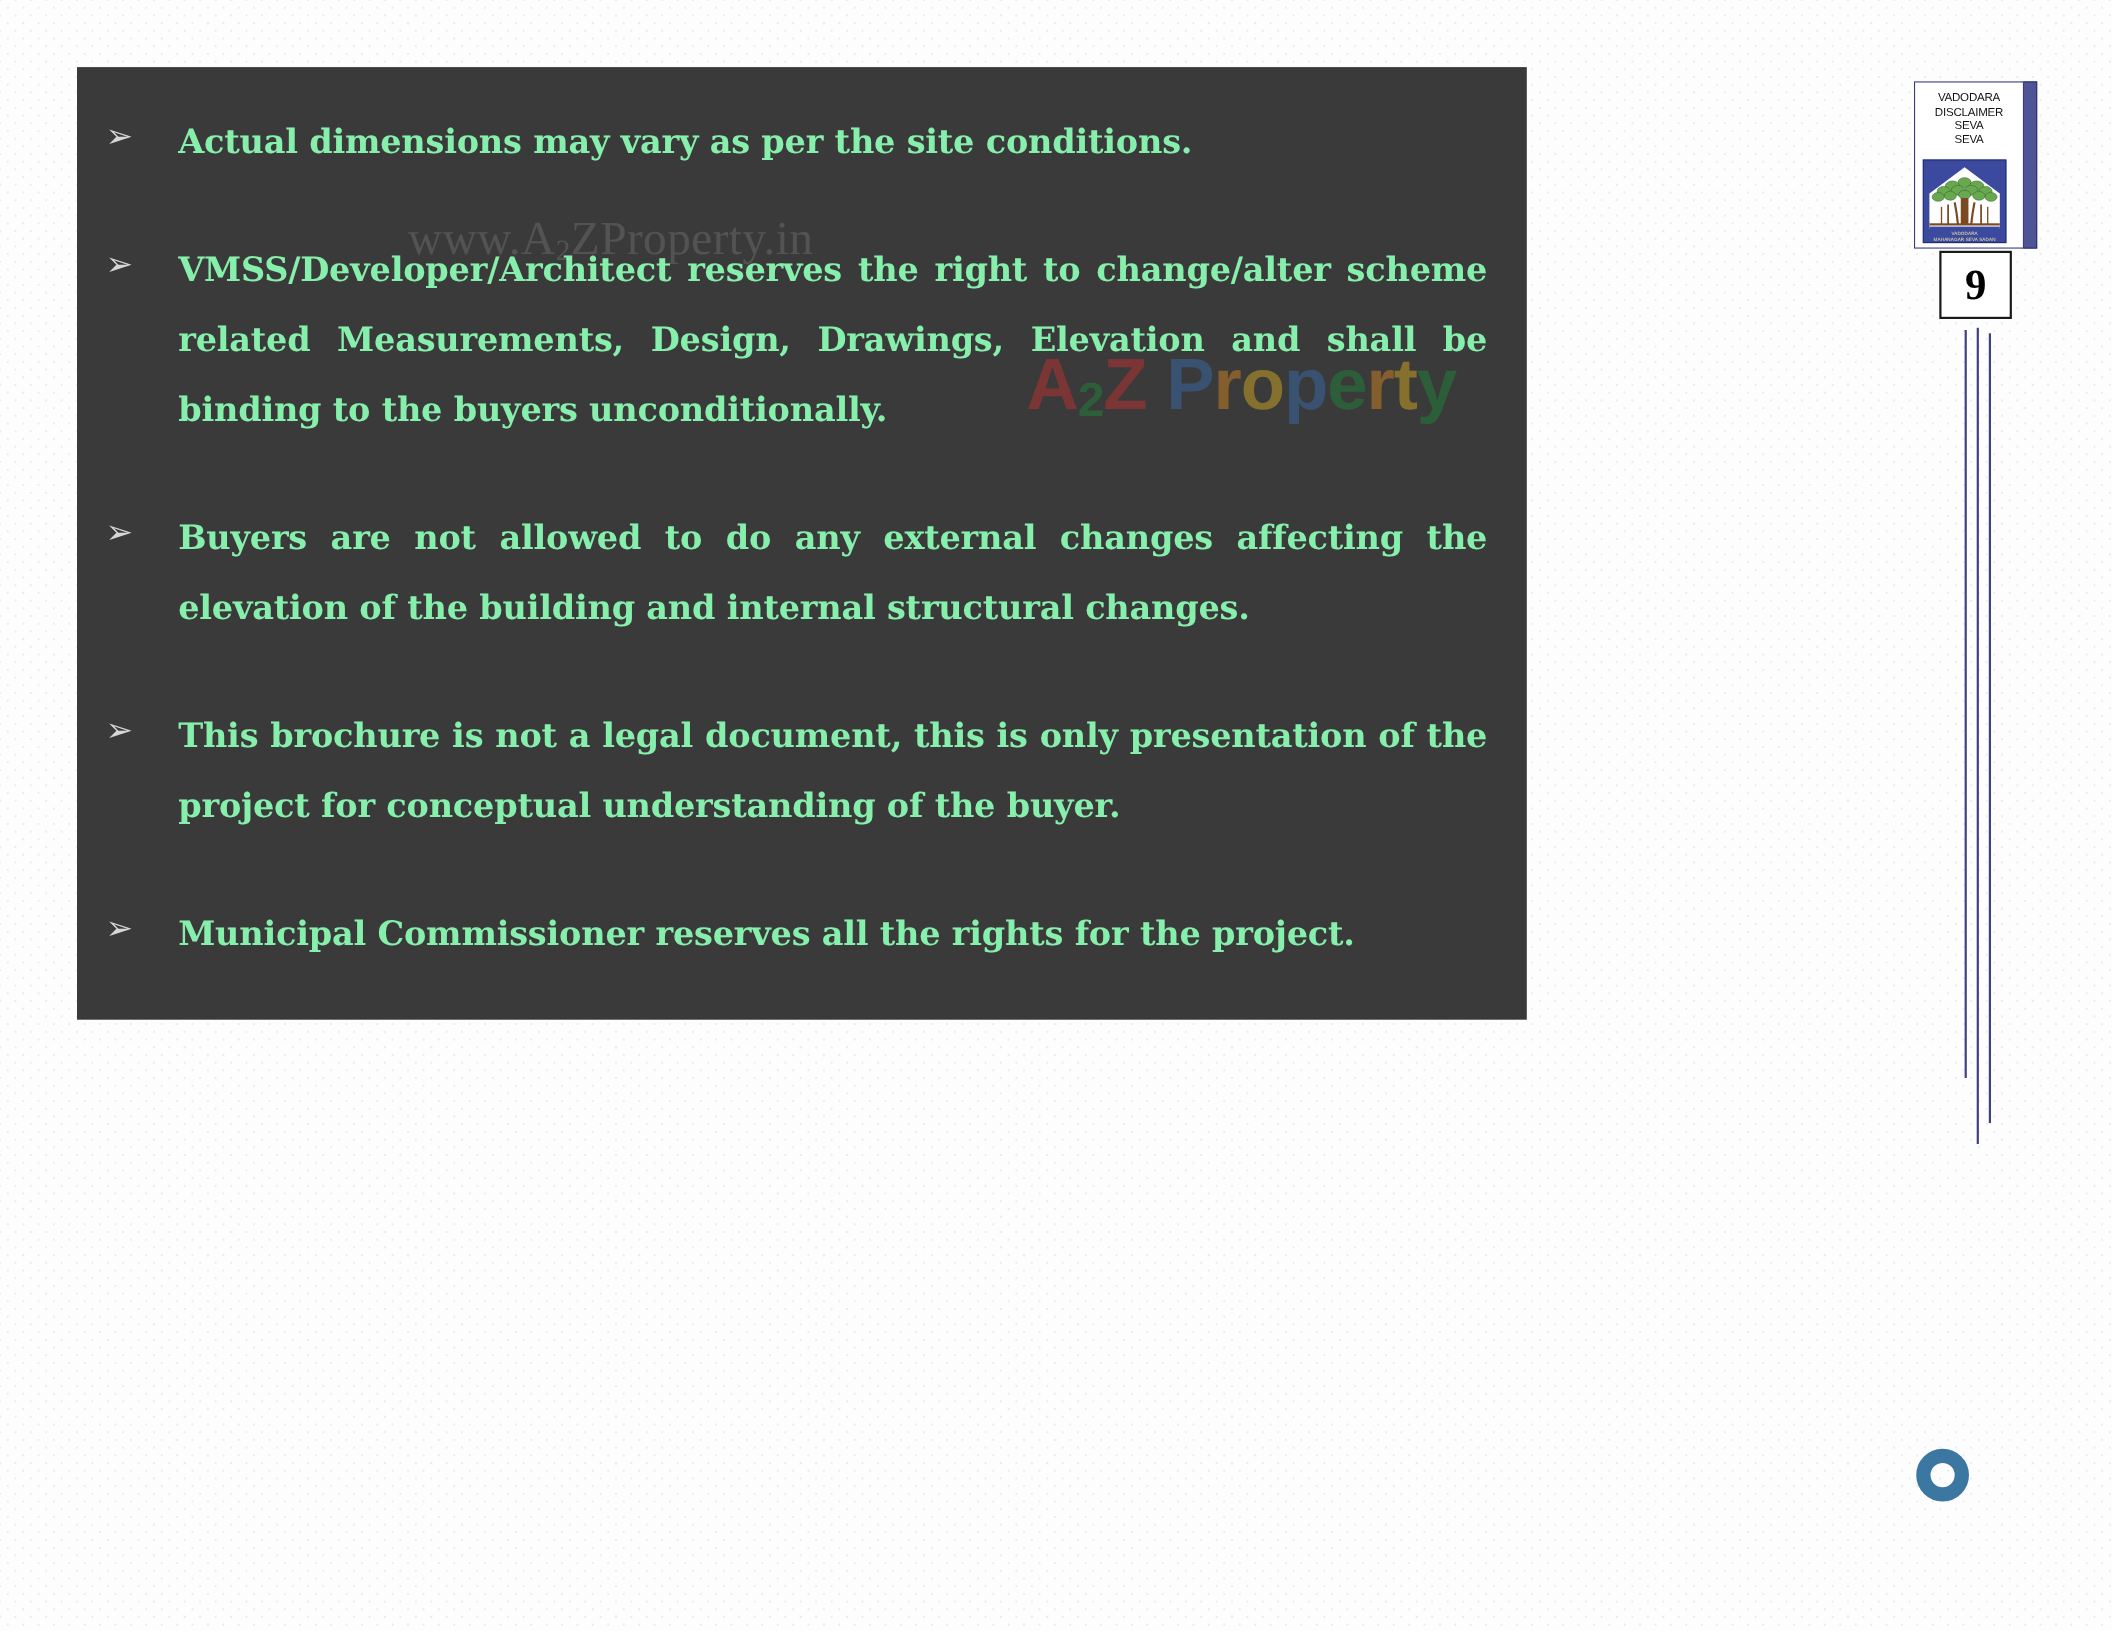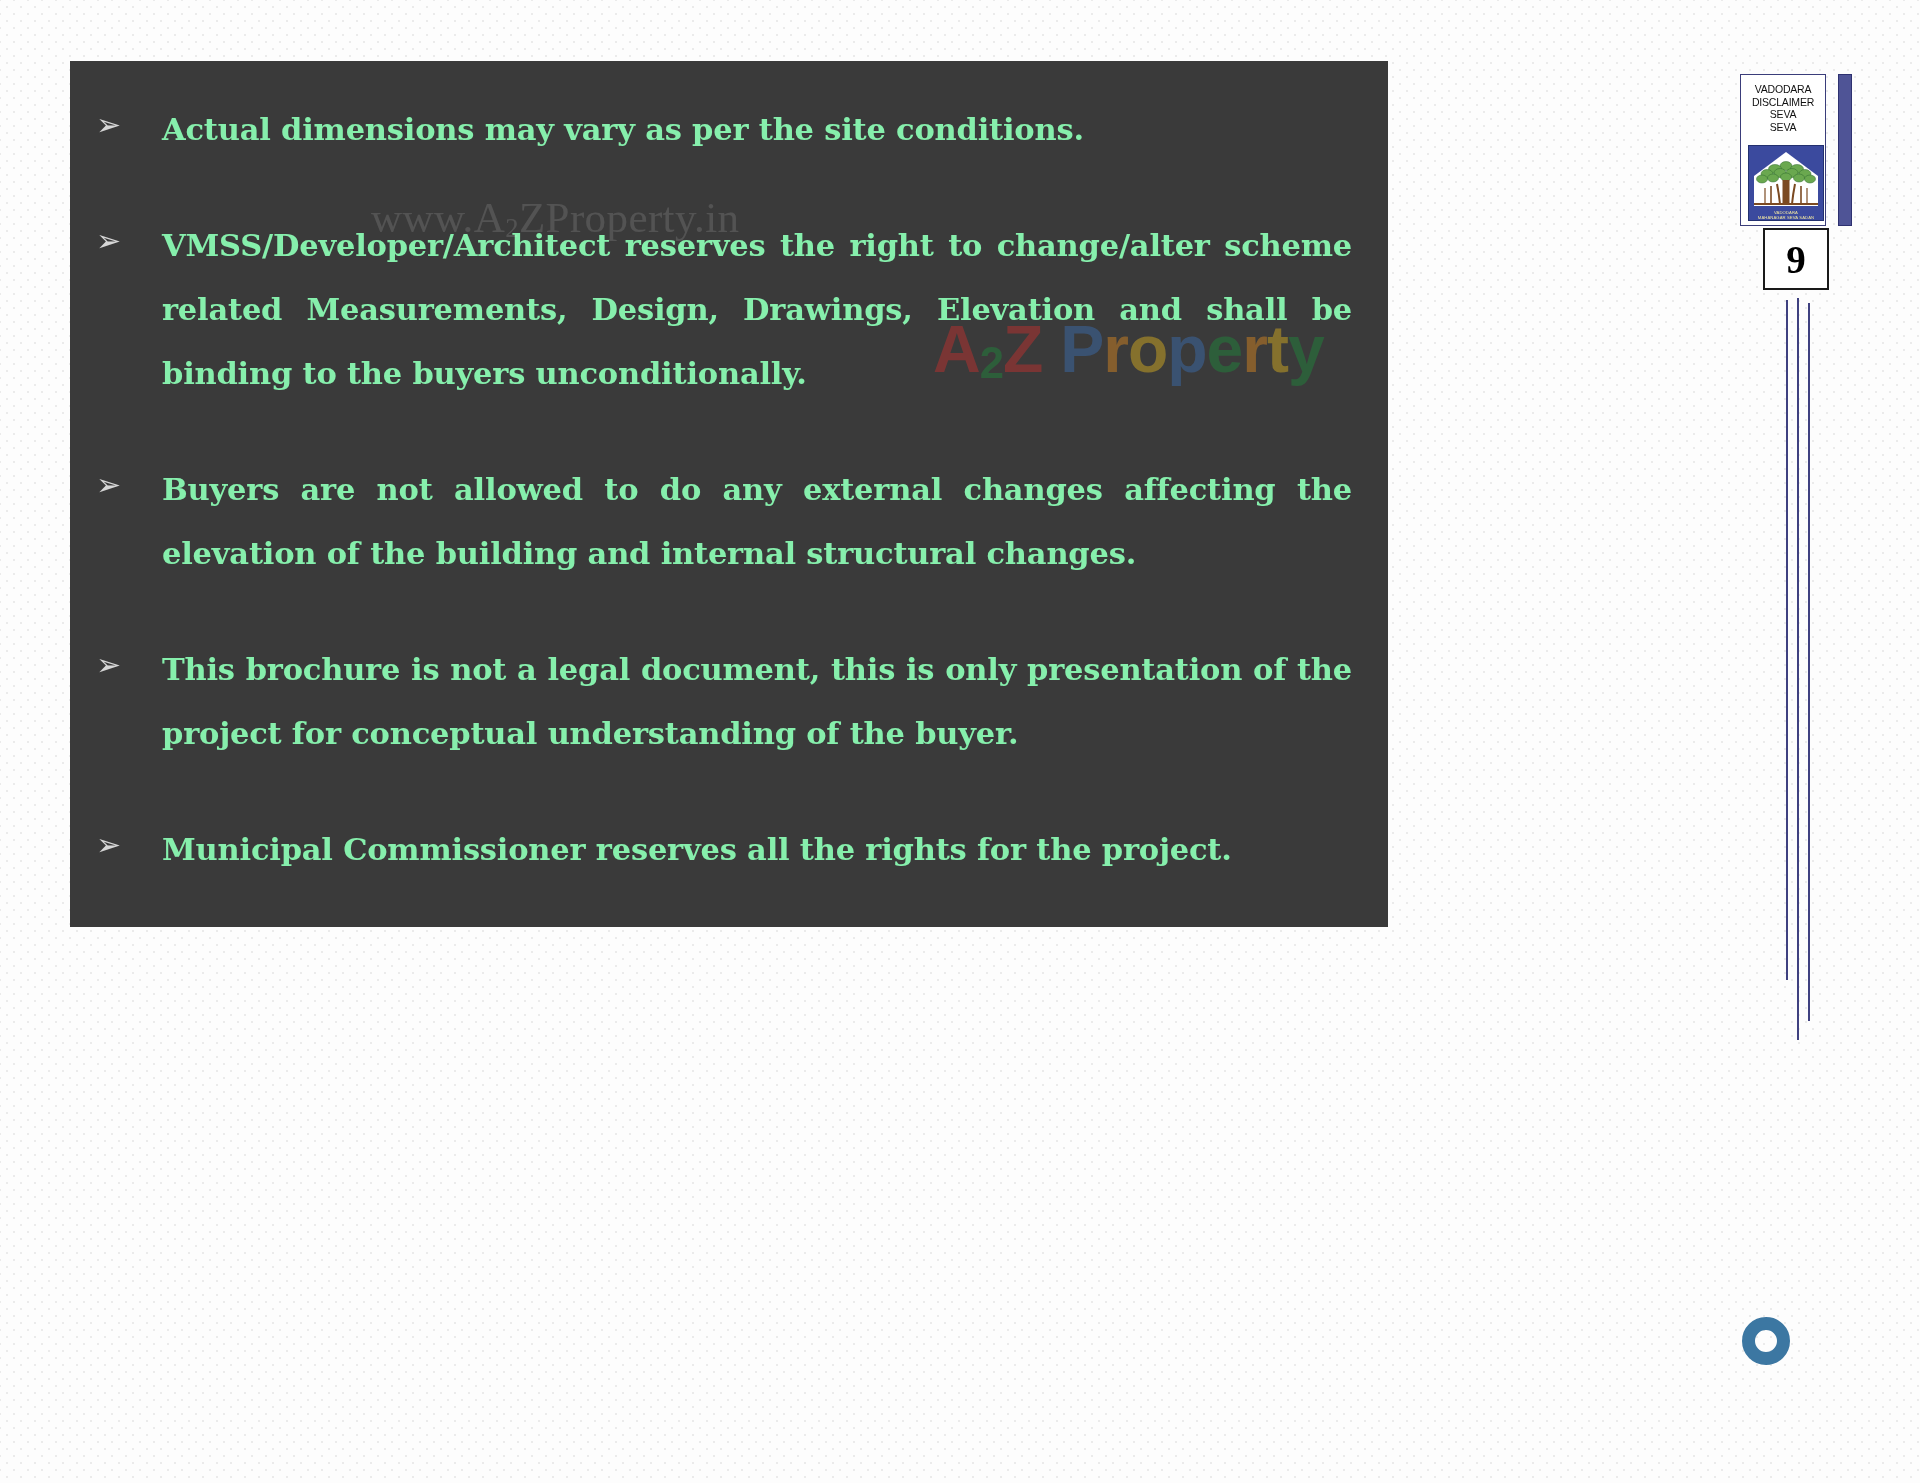--- a/index.html
+++ b/index.html
@@ -123,21 +123,21 @@
     position: absolute;
     right: 0; top: 0;
     width: 14px; height: 100%;
     background: #4f5496;
     border: 1px solid #2e3170;
     box-sizing: border-box;
   }
   #emblem .card {
     position: absolute;
     left: 0; top: 0;
-    width: 86px; height: 100%;
+    width: 100px; height: 100%;
     background: #ffffff;
     border: 1px solid #3a3d7a;
     box-sizing: border-box;
     text-align: center;
   }
   #emblem .etitle {
     font-family: "Liberation Sans", sans-serif;
     font-size: 10.5px;
     line-height: 12.5px;
     color: #111;

